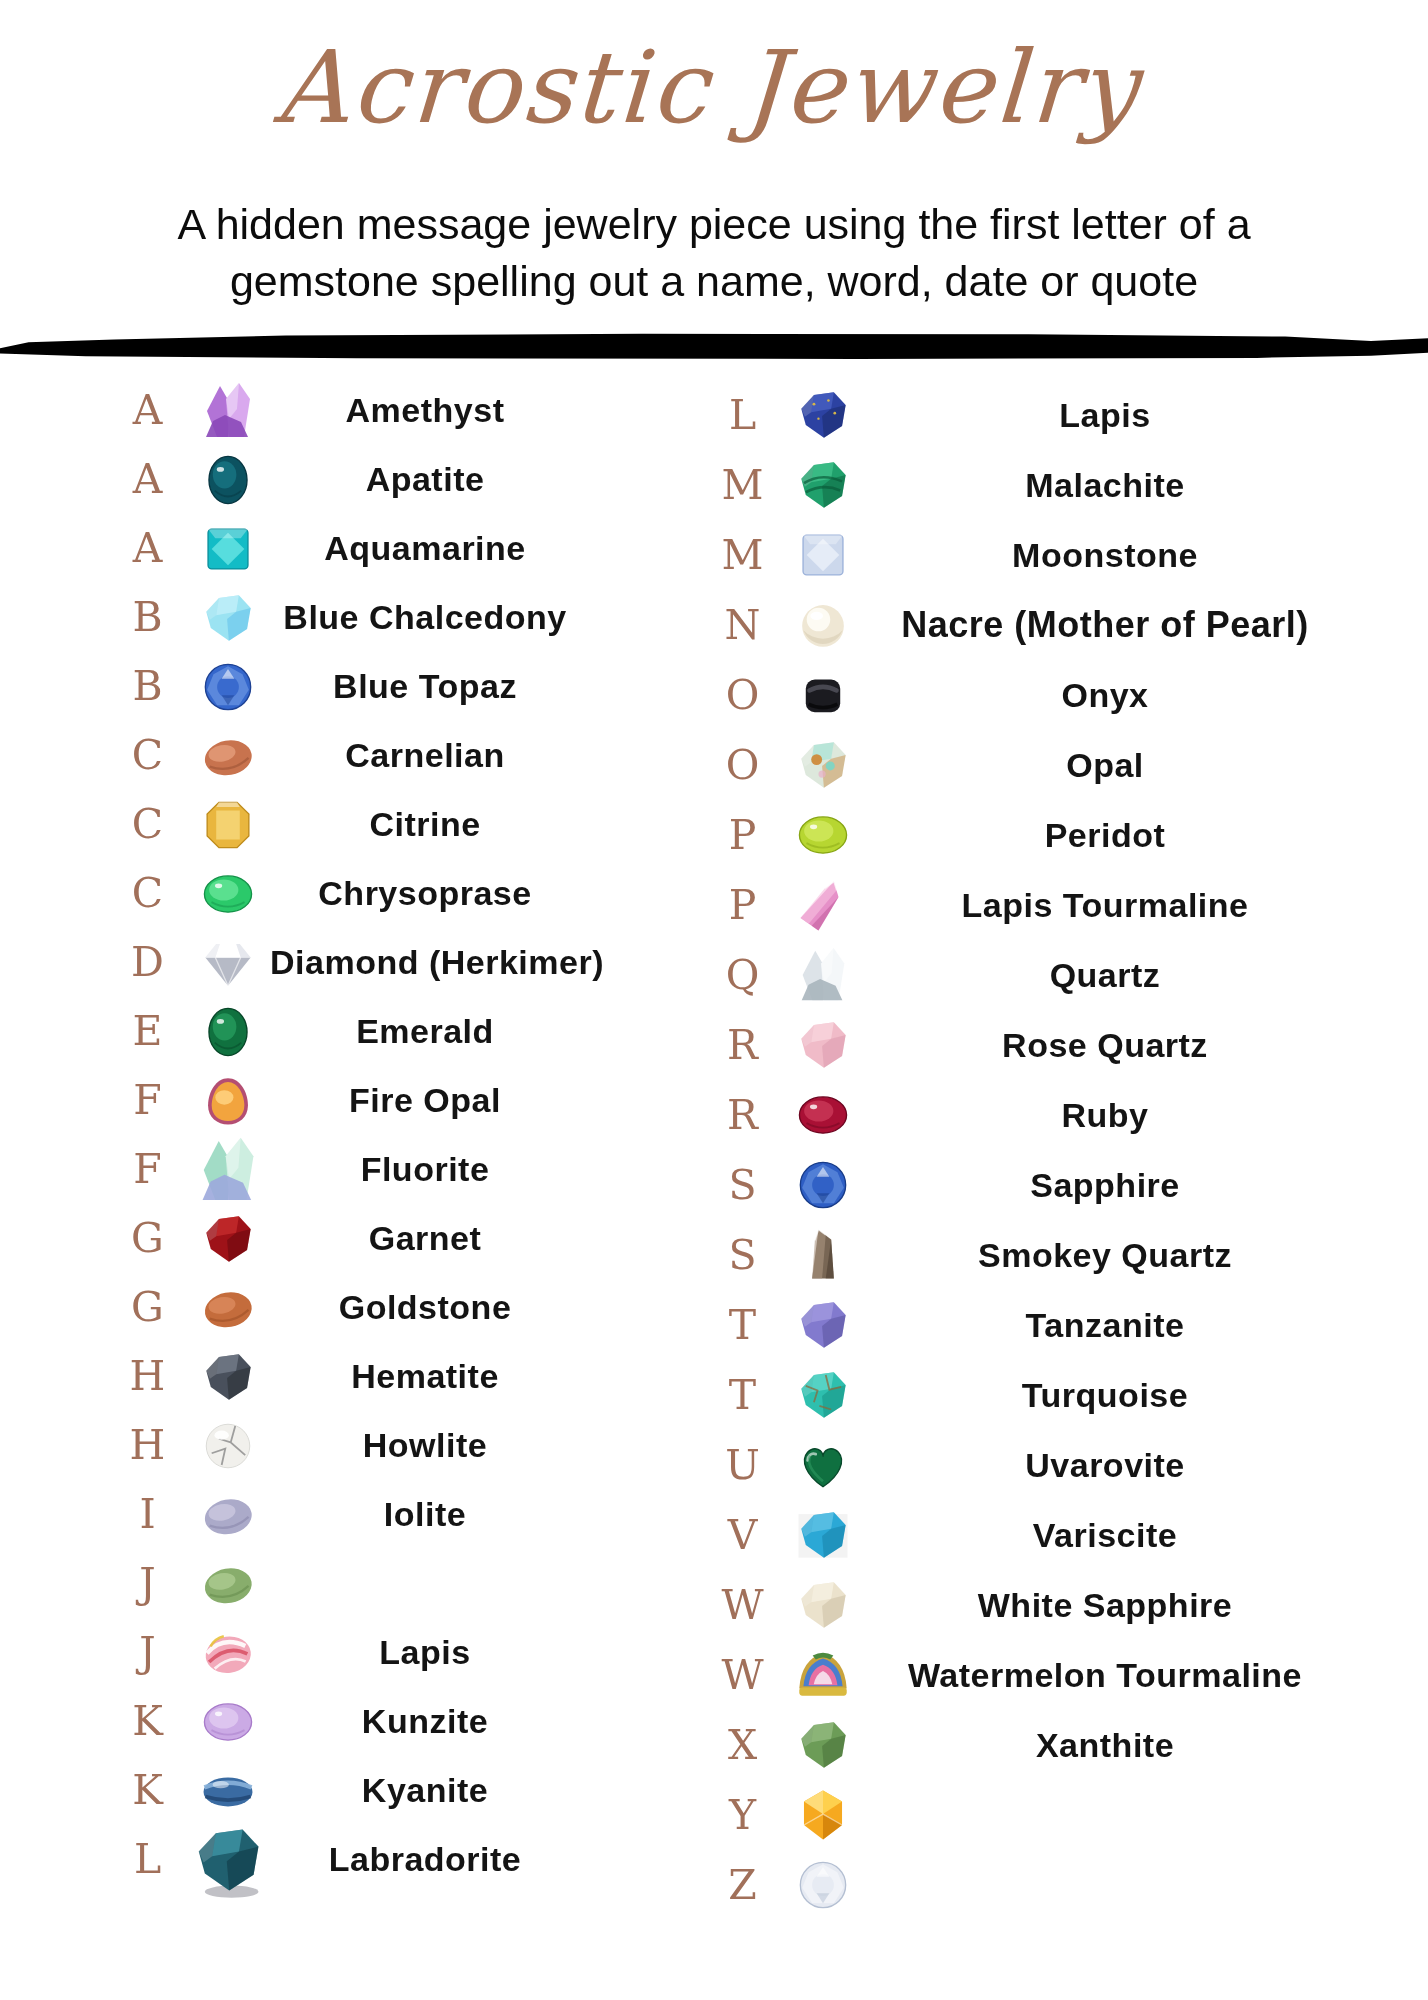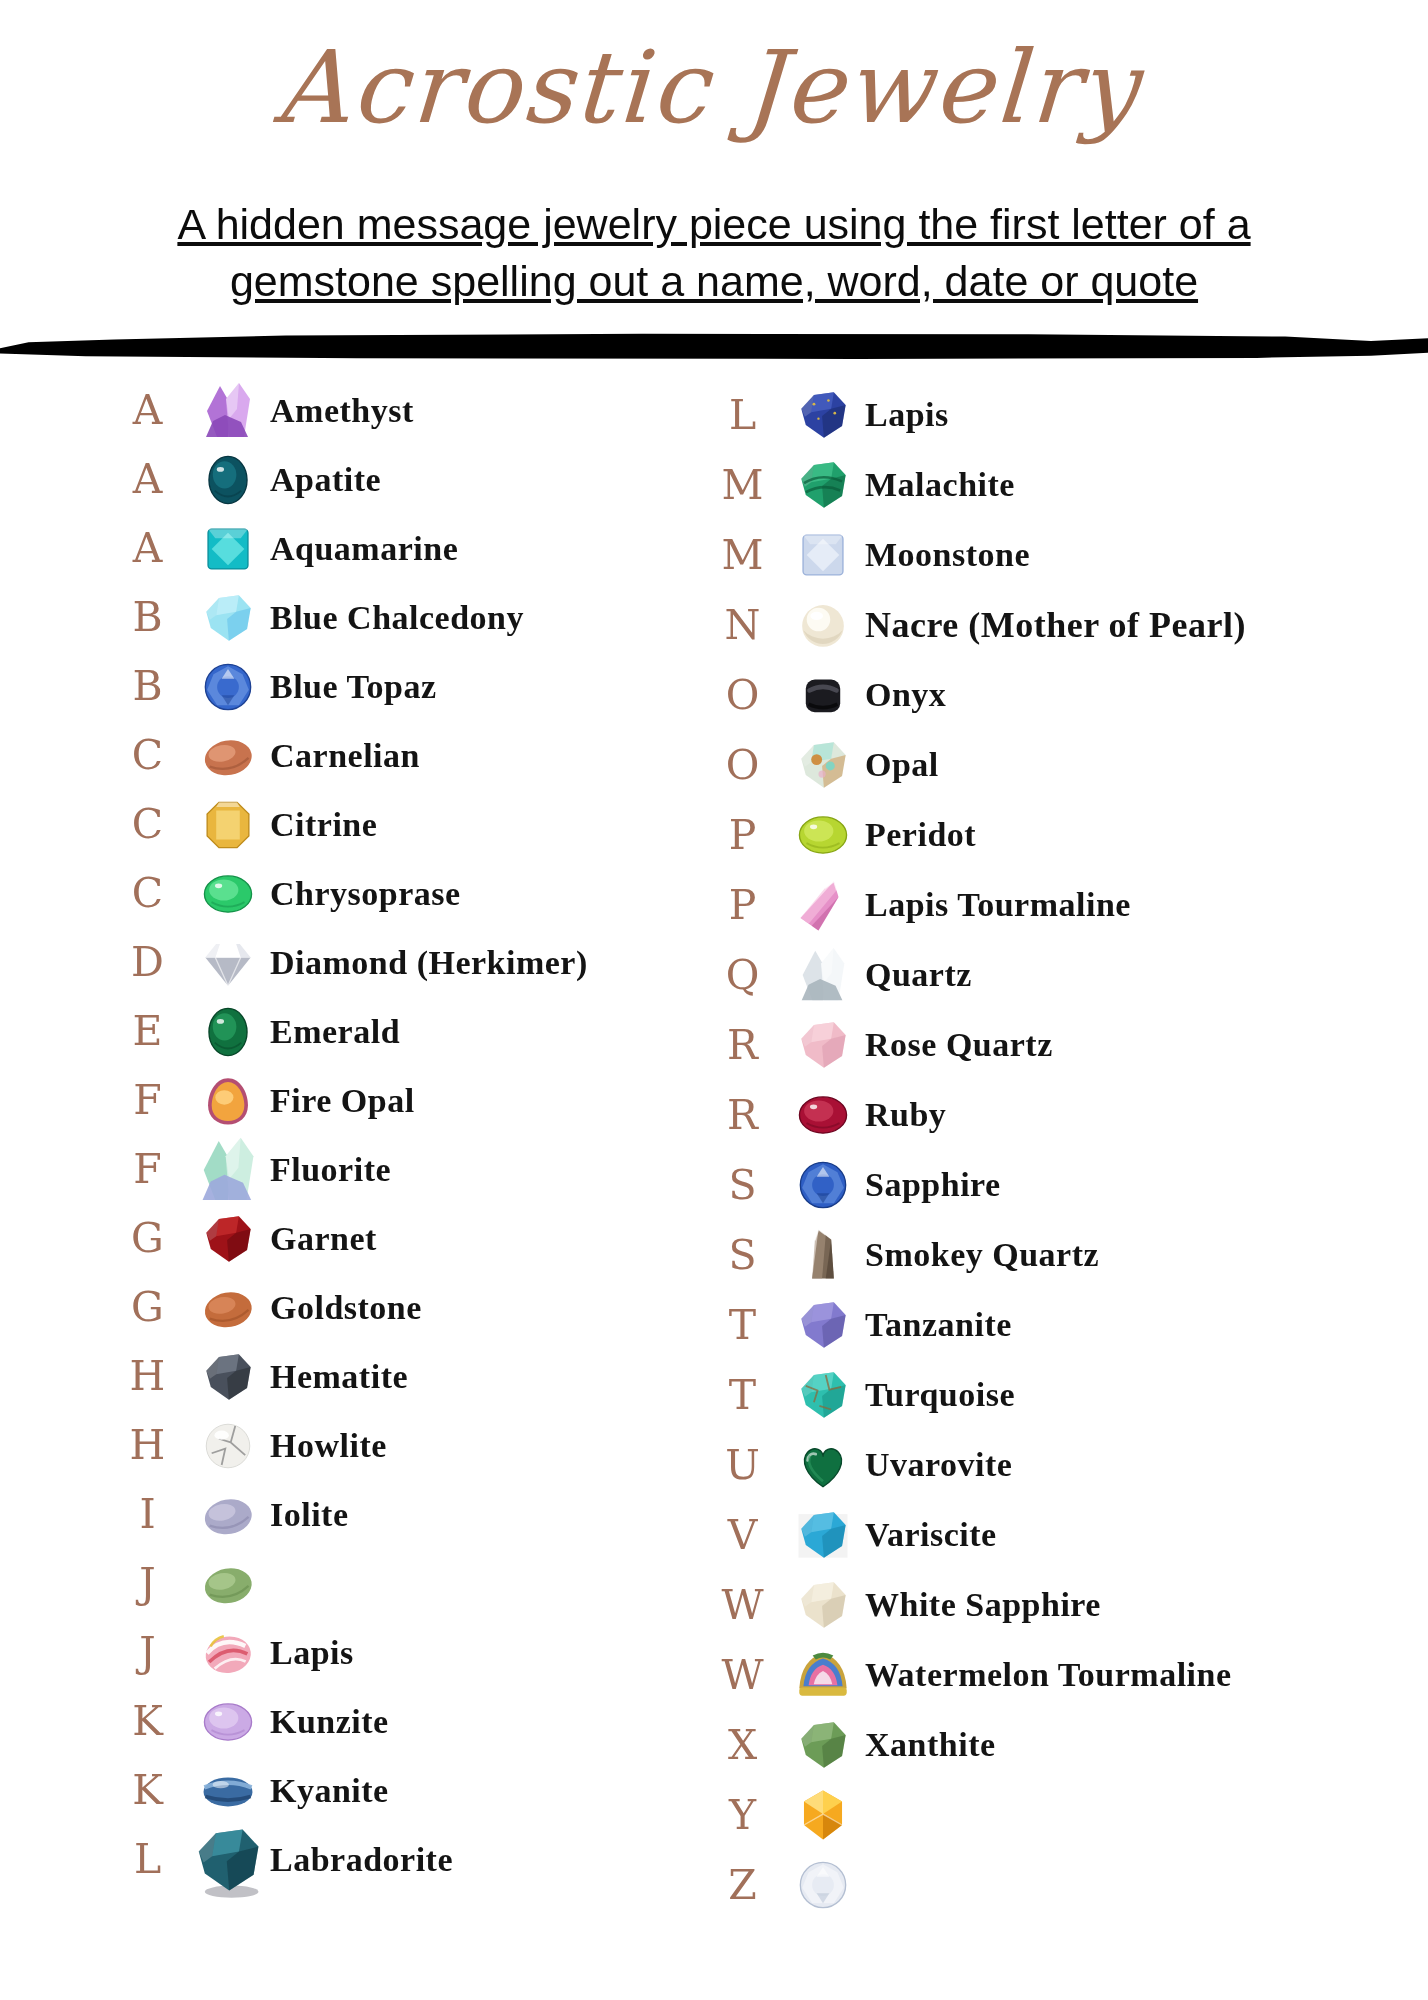--- a/index.html
+++ b/index.html
@@ -16,21 +16,21 @@
   }
   .title{
     position:absolute;top:18px;left:0;width:1428px;text-align:center;
     font-family:"DejaVu Serif",serif;font-style:italic;font-weight:normal;
     font-size:100px;line-height:1.4;color:var(--title-color);
     transform:skewX(-6deg);letter-spacing:2px;
   }
   .subtitle{
     position:absolute;top:196px;left:0;width:1428px;text-align:center;
     font-size:43px;line-height:1.32;color:#0c0c0c;
-    font-family:"Liberation Sans",sans-serif;letter-spacing:0px;text-decoration:underline;
+    font-family:"Liberation Sans",sans-serif;letter-spacing:0px;
   }
   .divider{
     position:absolute;top:331px;left:0;width:1428px;height:28px;
     background:var(--divider);
     clip-path:polygon(0% 62%,2% 40%,8% 30%,20% 16%,45% 10%,72% 12%,90% 20%,96% 36%,100% 26%,100% 78%,96% 88%,88% 96%,60% 100%,25% 97%,6% 90%,0% 80%);
   }
   .col{position:absolute;display:flex;flex-direction:column;}
   .col-left{left:110px;top:376px;width:470px;}
   .col-right{left:705px;top:380px;width:640px;}
   .row{display:flex;align-items:center;}
@@ -39,22 +39,22 @@
   .letter{
     width:75px;flex:0 0 75px;text-align:center;
     font-family:"DejaVu Serif",serif;font-size:41px;color:var(--accent);
     line-height:1;
   }
   .gem{
     width:85px;flex:0 0 85px;display:flex;align-items:center;justify-content:center;
   }
   .gem svg{display:block;}
   .name{
-    flex:1;text-align:left;white-space:nowrap;
-    font-family:Liberation Serif, serif;font-weight:bold;
+    flex:1;text-align:center;white-space:nowrap;
+    font-family:Liberation Sans, sans-serif;font-weight:bold;
     font-size:34px;color:var(--text);letter-spacing:0.5px;
   }
 </style>
 </head>
 <body>
 
 <div class="page">
   <div class="title">Acrostic Jewelry</div>
   <div class="subtitle">
     <span>A hidden message jewelry piece using the first letter of a</span><br>

